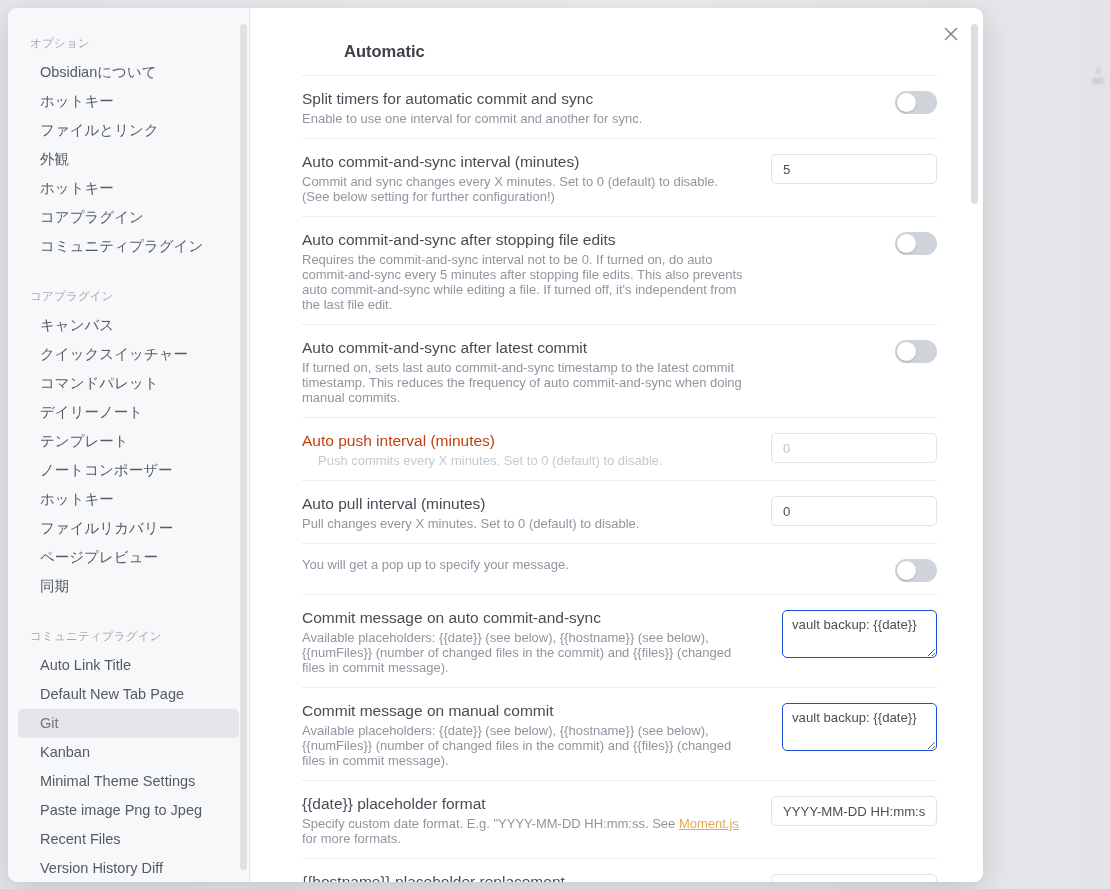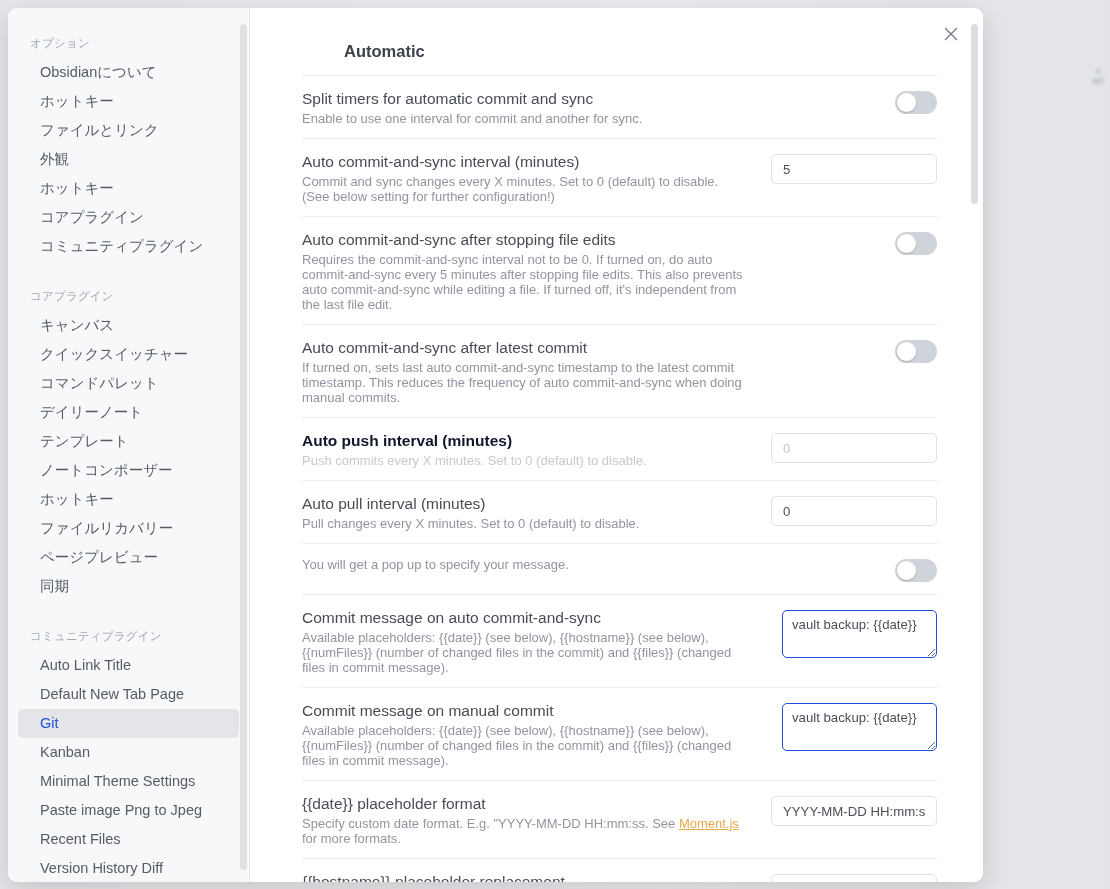--- a/index.html
+++ b/index.html
@@ -60,21 +60,21 @@
     color: #565b63;
     padding: 6px 14px 6px 22px;
     margin: 0 10px 0 10px;
     border-radius: 5px;
     line-height: 17px;
     white-space: nowrap;
     cursor: pointer;
   }
   .nav-item.active {
     background: #e3e5e9;
-    color: #1d4ed8;
+    color: #737373;
   }
   .nav-spacer { height: 18px; }
   #sidebar-scrollbar {
     position: absolute;
     top: 16px; right: 2px;
     width: 7px; height: 846px;
     background: #dfe1e5;
     border-radius: 4px;
   }
 
@@ -131,22 +131,22 @@
     font-size: 15.5px;
     color: #474c55;
     line-height: 19px;
     padding-bottom: 3px;
   }
   .setting-desc {
     font-size: 13px;
     color: #9195a0;
     line-height: 15px;
   }
-  .setting-row.disabled .setting-name { color: #0f172a; font-weight: bold; }
-  .setting-row.disabled .setting-desc { color: #c6c9d0; }
+  .setting-row.disabled .setting-name { color: #c2410c; }
+  .setting-row.disabled .setting-desc { color: #c6c9d0; margin-left: 16px; }
 
   .setting-control {
     flex: 0 0 auto;
     display: flex;
     align-items: center;
     justify-content: flex-end;
     min-width: 166px;
     padding-top: 2px;
   }
 

